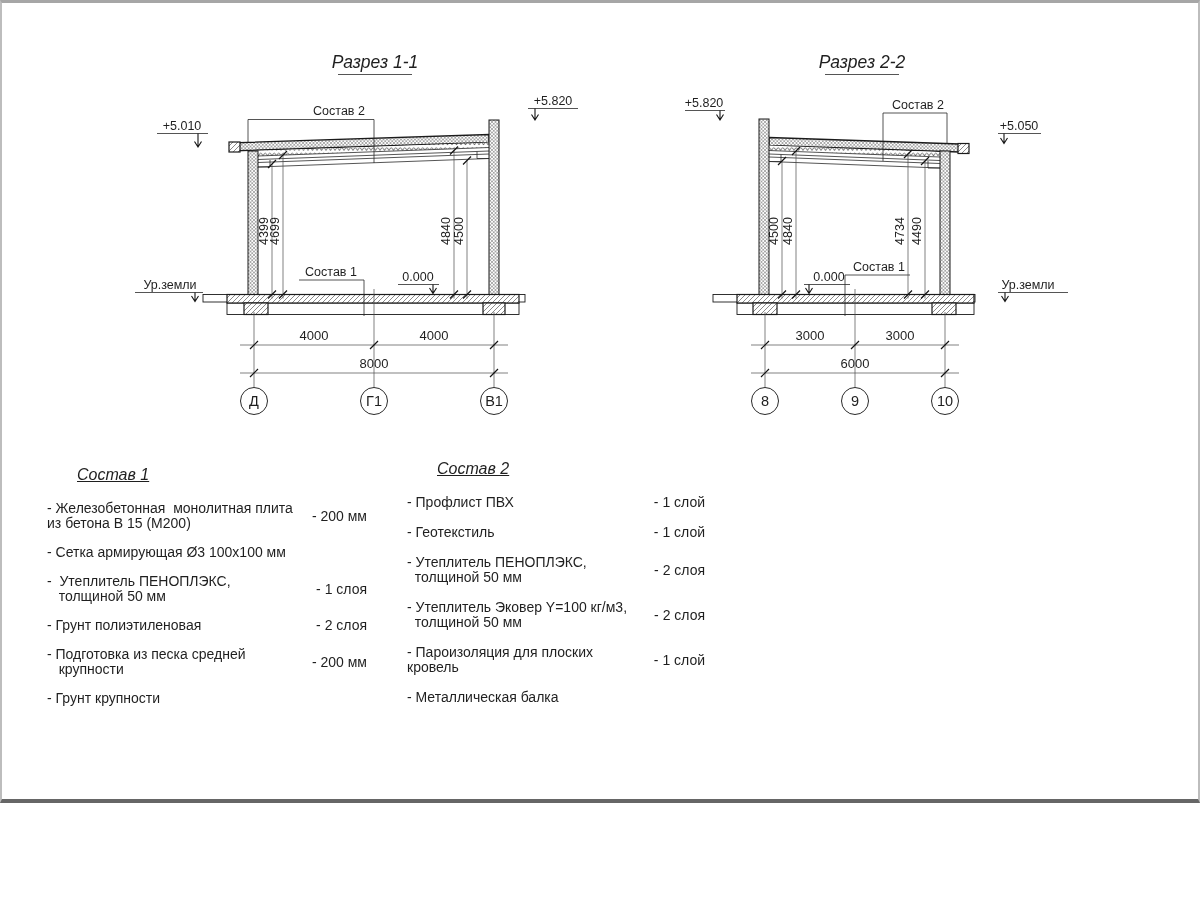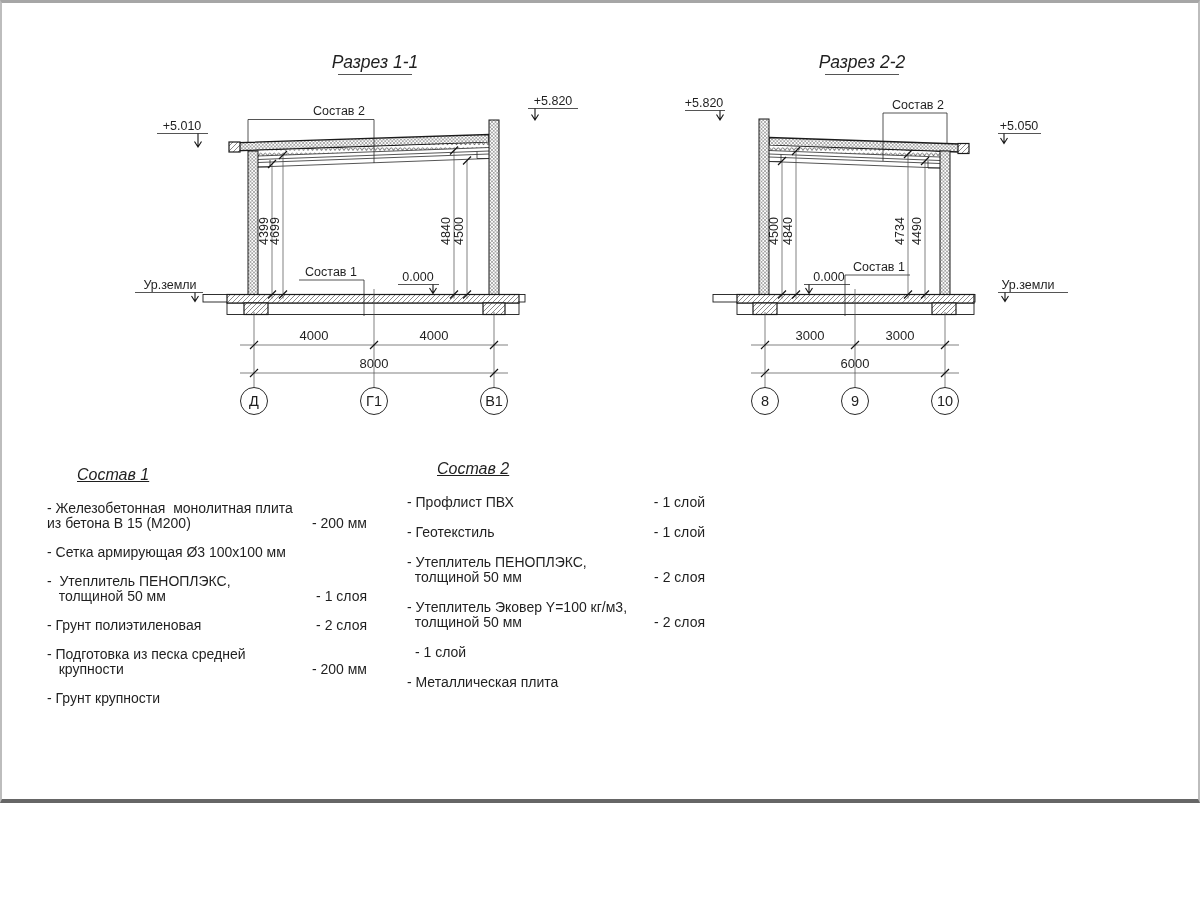--- a/index.html
+++ b/index.html
@@ -26,21 +26,21 @@
   .t12 { font-size:12.5px; }
   .t13 { font-size:13px; }
   .t14 { font-size:14.5px; }
   .ttl { font-size:17.5px; font-style:italic; }
 
   
   .legend { position:absolute; color:#1f1f1f; font-size:14px; line-height:15px; }
   .legend1 { left:45px; top:464px; width:320px; }
   .legend2 { left:405px; top:458px; width:298px; }
   .legend-title { font-style:italic; font-size:16px; text-decoration:underline; margin:0 0 19px 30px; }
-  .lrow { display:flex; justify-content:space-between; align-items:flex-end; margin-bottom:14px; }
+  .lrow { display:flex; justify-content:space-between; align-items:center; margin-bottom:14px; }
   .legend2 .lrow { margin-bottom:15px; }
   .lname { white-space:pre-wrap; }
   .lval  { white-space:nowrap; padding-left:8px; }
 </style>
 </head>
 <body>
 
 <div class="page">
 
 <svg class="drawing" width="1200" height="435" viewBox="0 0 1200 435">
@@ -281,21 +281,22 @@
     <span class="lname">- Утеплитель ПЕНОПЛЭКС,
   толщиной 50 мм</span>
     <span class="lval">- 2 слоя</span>
   </div>
   <div class="lrow">
     <span class="lname">- Утеплитель Эковер Y=100 кг/м3,
   толщиной 50 мм</span>
     <span class="lval">- 2 слоя</span>
   </div>
   <div class="lrow">
+    <span class="lname">- Пароизоляция для плоских кровель</span>
     <span class="lval">- 1 слой</span>
   </div>
   <div class="lrow">
-    <span class="lname">- Металлическая плита</span>
+    <span class="lname">- Металлическая балка</span>
     <span class="lval"></span>
   </div>
 </div>
 
 </div>
 
 </body></html>

